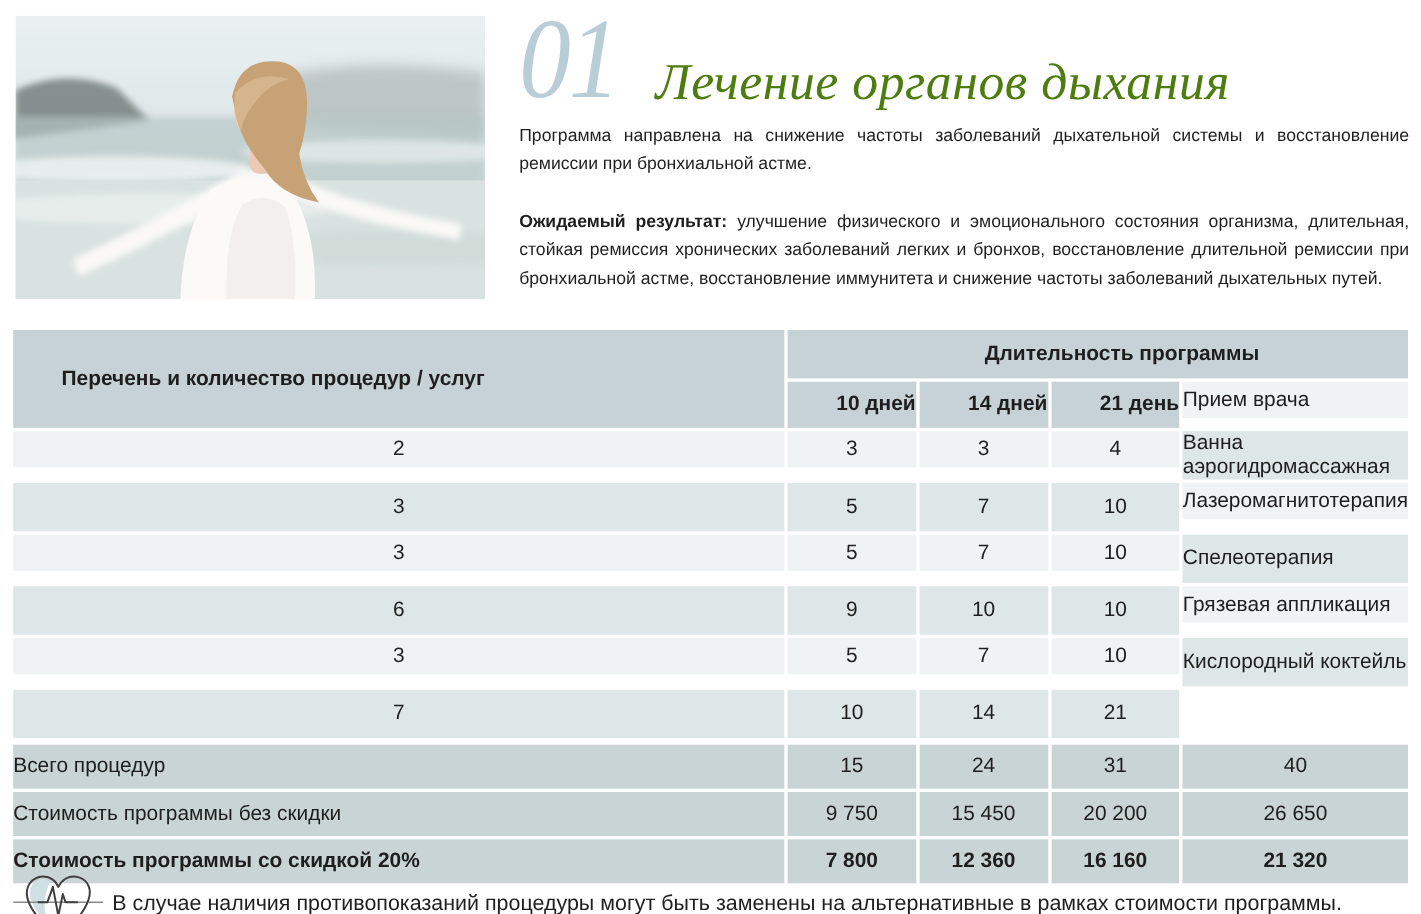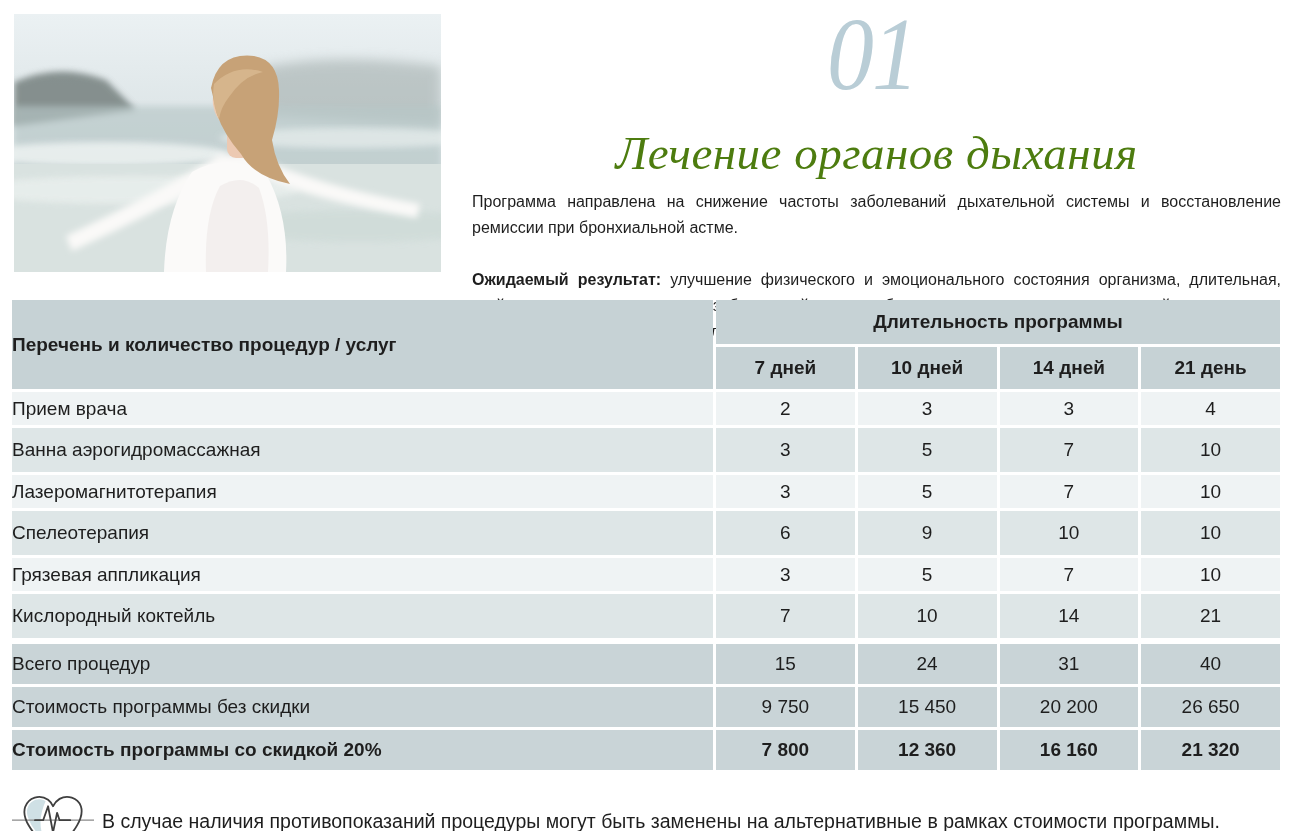--- a/index.html
+++ b/index.html
@@ -9,37 +9,37 @@
   *{margin:0;padding:0;box-sizing:border-box;}
   html,body{background:#fff;}
   body{font-family:"Liberation Sans",sans-serif;color:var(--text);}
   .page{position:relative;width:1292px;height:831px;background:#fff;overflow:hidden;}
 
   
   .photo{position:absolute;left:14px;top:14px;width:427px;height:258px;overflow:hidden;}
 
   
   .content{position:absolute;left:472px;top:6px;width:809px;}
-  .title-row{display:flex;align-items:center;gap:24px;flex-direction:column;}
+  .title-row{display:flex;align-items:flex-end;gap:24px;}
   .num{font-family:"Liberation Serif",serif;font-style:italic;font-size:104px;
        line-height:.92;color:var(--accent);letter-spacing:-2px;transform:scaleX(.9);transform-origin:left bottom;}
   h1.title{font-family:"Liberation Serif",serif;font-style:italic;font-weight:400;
        font-size:47px;color:#4d7c0f;letter-spacing:.5px;}
   p.body{font-size:16px;line-height:26px;text-align:justify;color:var(--text);}
   p.intro{margin-top:9px;}
   p.expected{margin-top:26px;}
   p.expected b{font-weight:700;}
 
   
   .tbl{position:absolute;left:12px;top:300px;width:1268px;display:grid;
        grid-template-columns:701px repeat(4,1fr);gap:3px;font-size:19px;}
   .c{display:flex;align-items:center;}
   .c.name{justify-content:flex-start;}
   .c.val{justify-content:center;}
-  .hd{background:var(--header_bg);font-weight:700;}
+  .hd{background:var(--header_bg);font-weight:700;padding-left:44px;}
   .hd.main{grid-row:1 / span 2;grid-column:1;}
   .hd.group{grid-column:2 / -1;justify-content:center;height:44px;}
   .hd.dur{justify-content:center;height:42px;}
   .light{background:var(--row_light);height:33px;}
   .dark{background:var(--row_dark);height:44px;}
   .spacer{grid-column:1 / -1;height:0;}
   .sum{background:var(--summary_bg);height:40px;}
   .sum.b{font-weight:700;}
 
   
@@ -91,21 +91,20 @@
       <span class="num">01</span>
       <h1 class="title">Лечение органов дыхания</h1>
     </div>
     <p class="body intro">Программа направлена на снижение частоты заболеваний дыхательной системы и восстановление ремиссии при бронхиальной астме.</p>
     <p class="body expected"><b>Ожидаемый результат:</b><span> улучшение физического и эмоционального состояния организма, длительная, стойкая ремиссия хронических заболеваний легких и бронхов, восстановление длительной ремиссии при бронхиальной астме, восстановление иммунитета и снижение частоты заболеваний дыхательных путей.</span></p>
   </div>
 
   <div class="tbl">
     <div class="c name hd main">Перечень и количество процедур / услуг</div>
     <div class="c hd group">Длительность программы</div>
-    <div class="c hd dur">7 дней</div>
     <div class="c hd dur">10 дней</div>
     <div class="c hd dur">14 дней</div>
     <div class="c hd dur">21 день</div>
 
     <div class="c name light">Прием врача</div>
     <div class="c val light">2</div>
     <div class="c val light">3</div>
     <div class="c val light">3</div>
     <div class="c val light">4</div>
 

